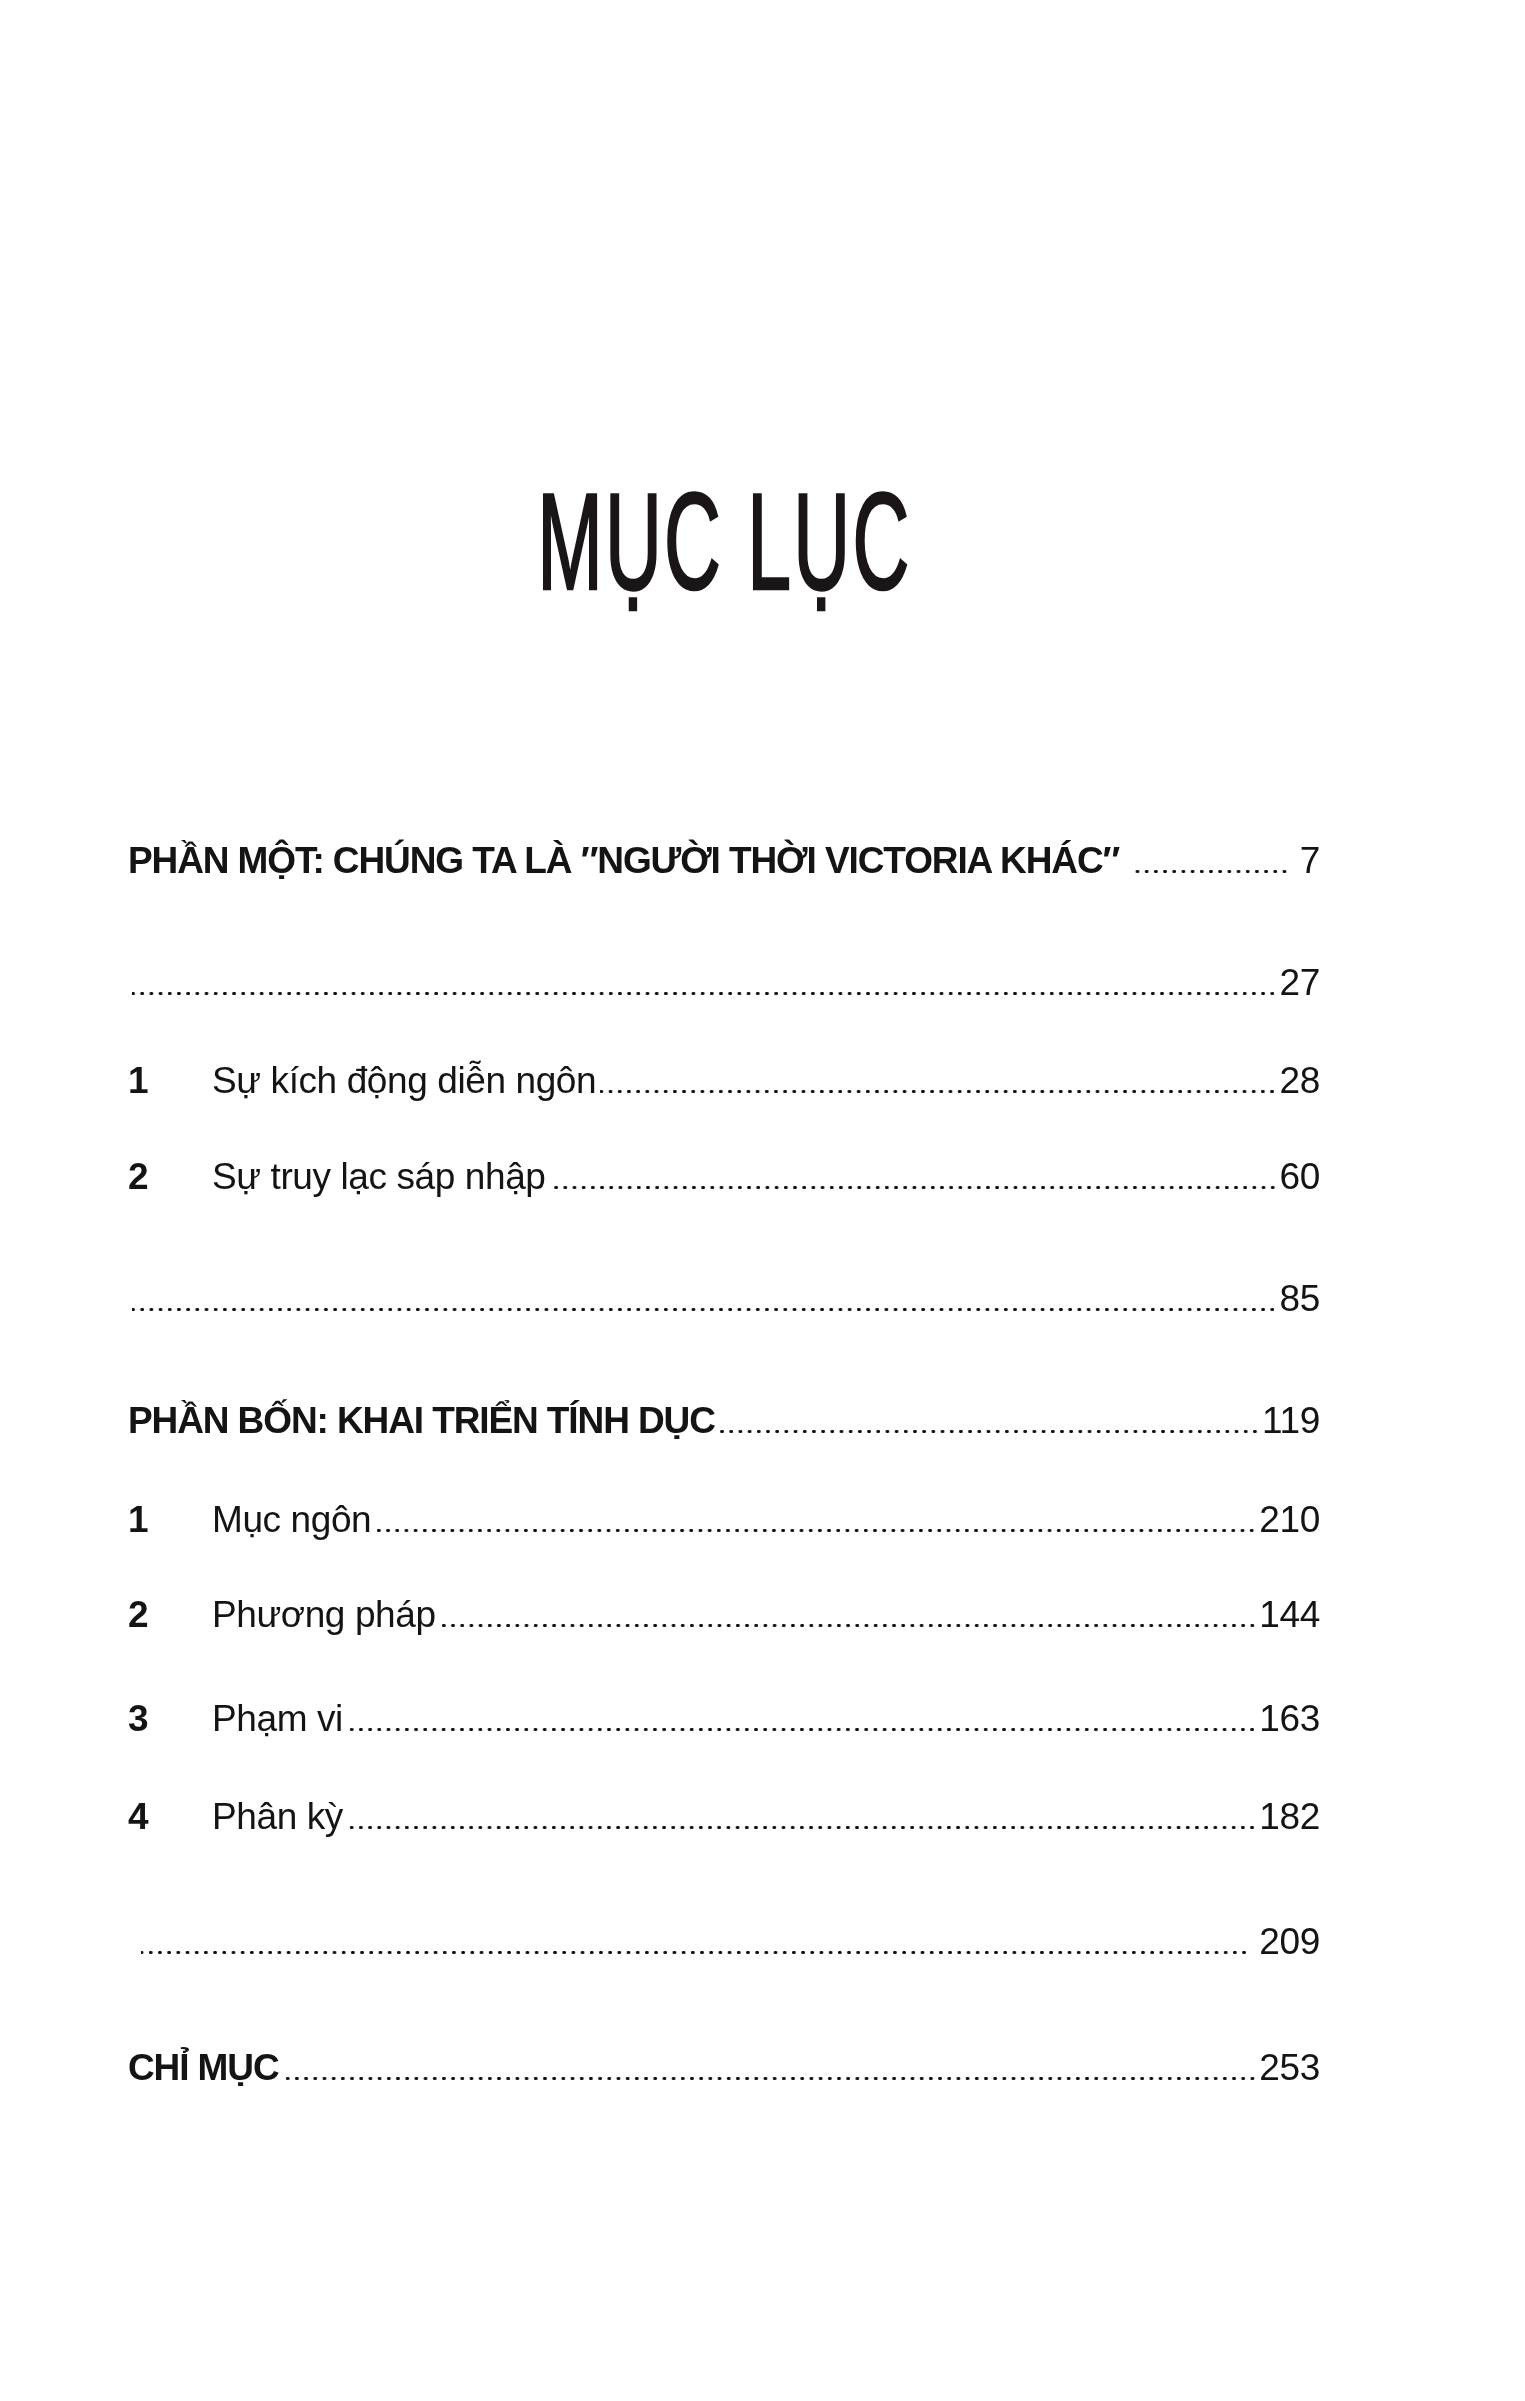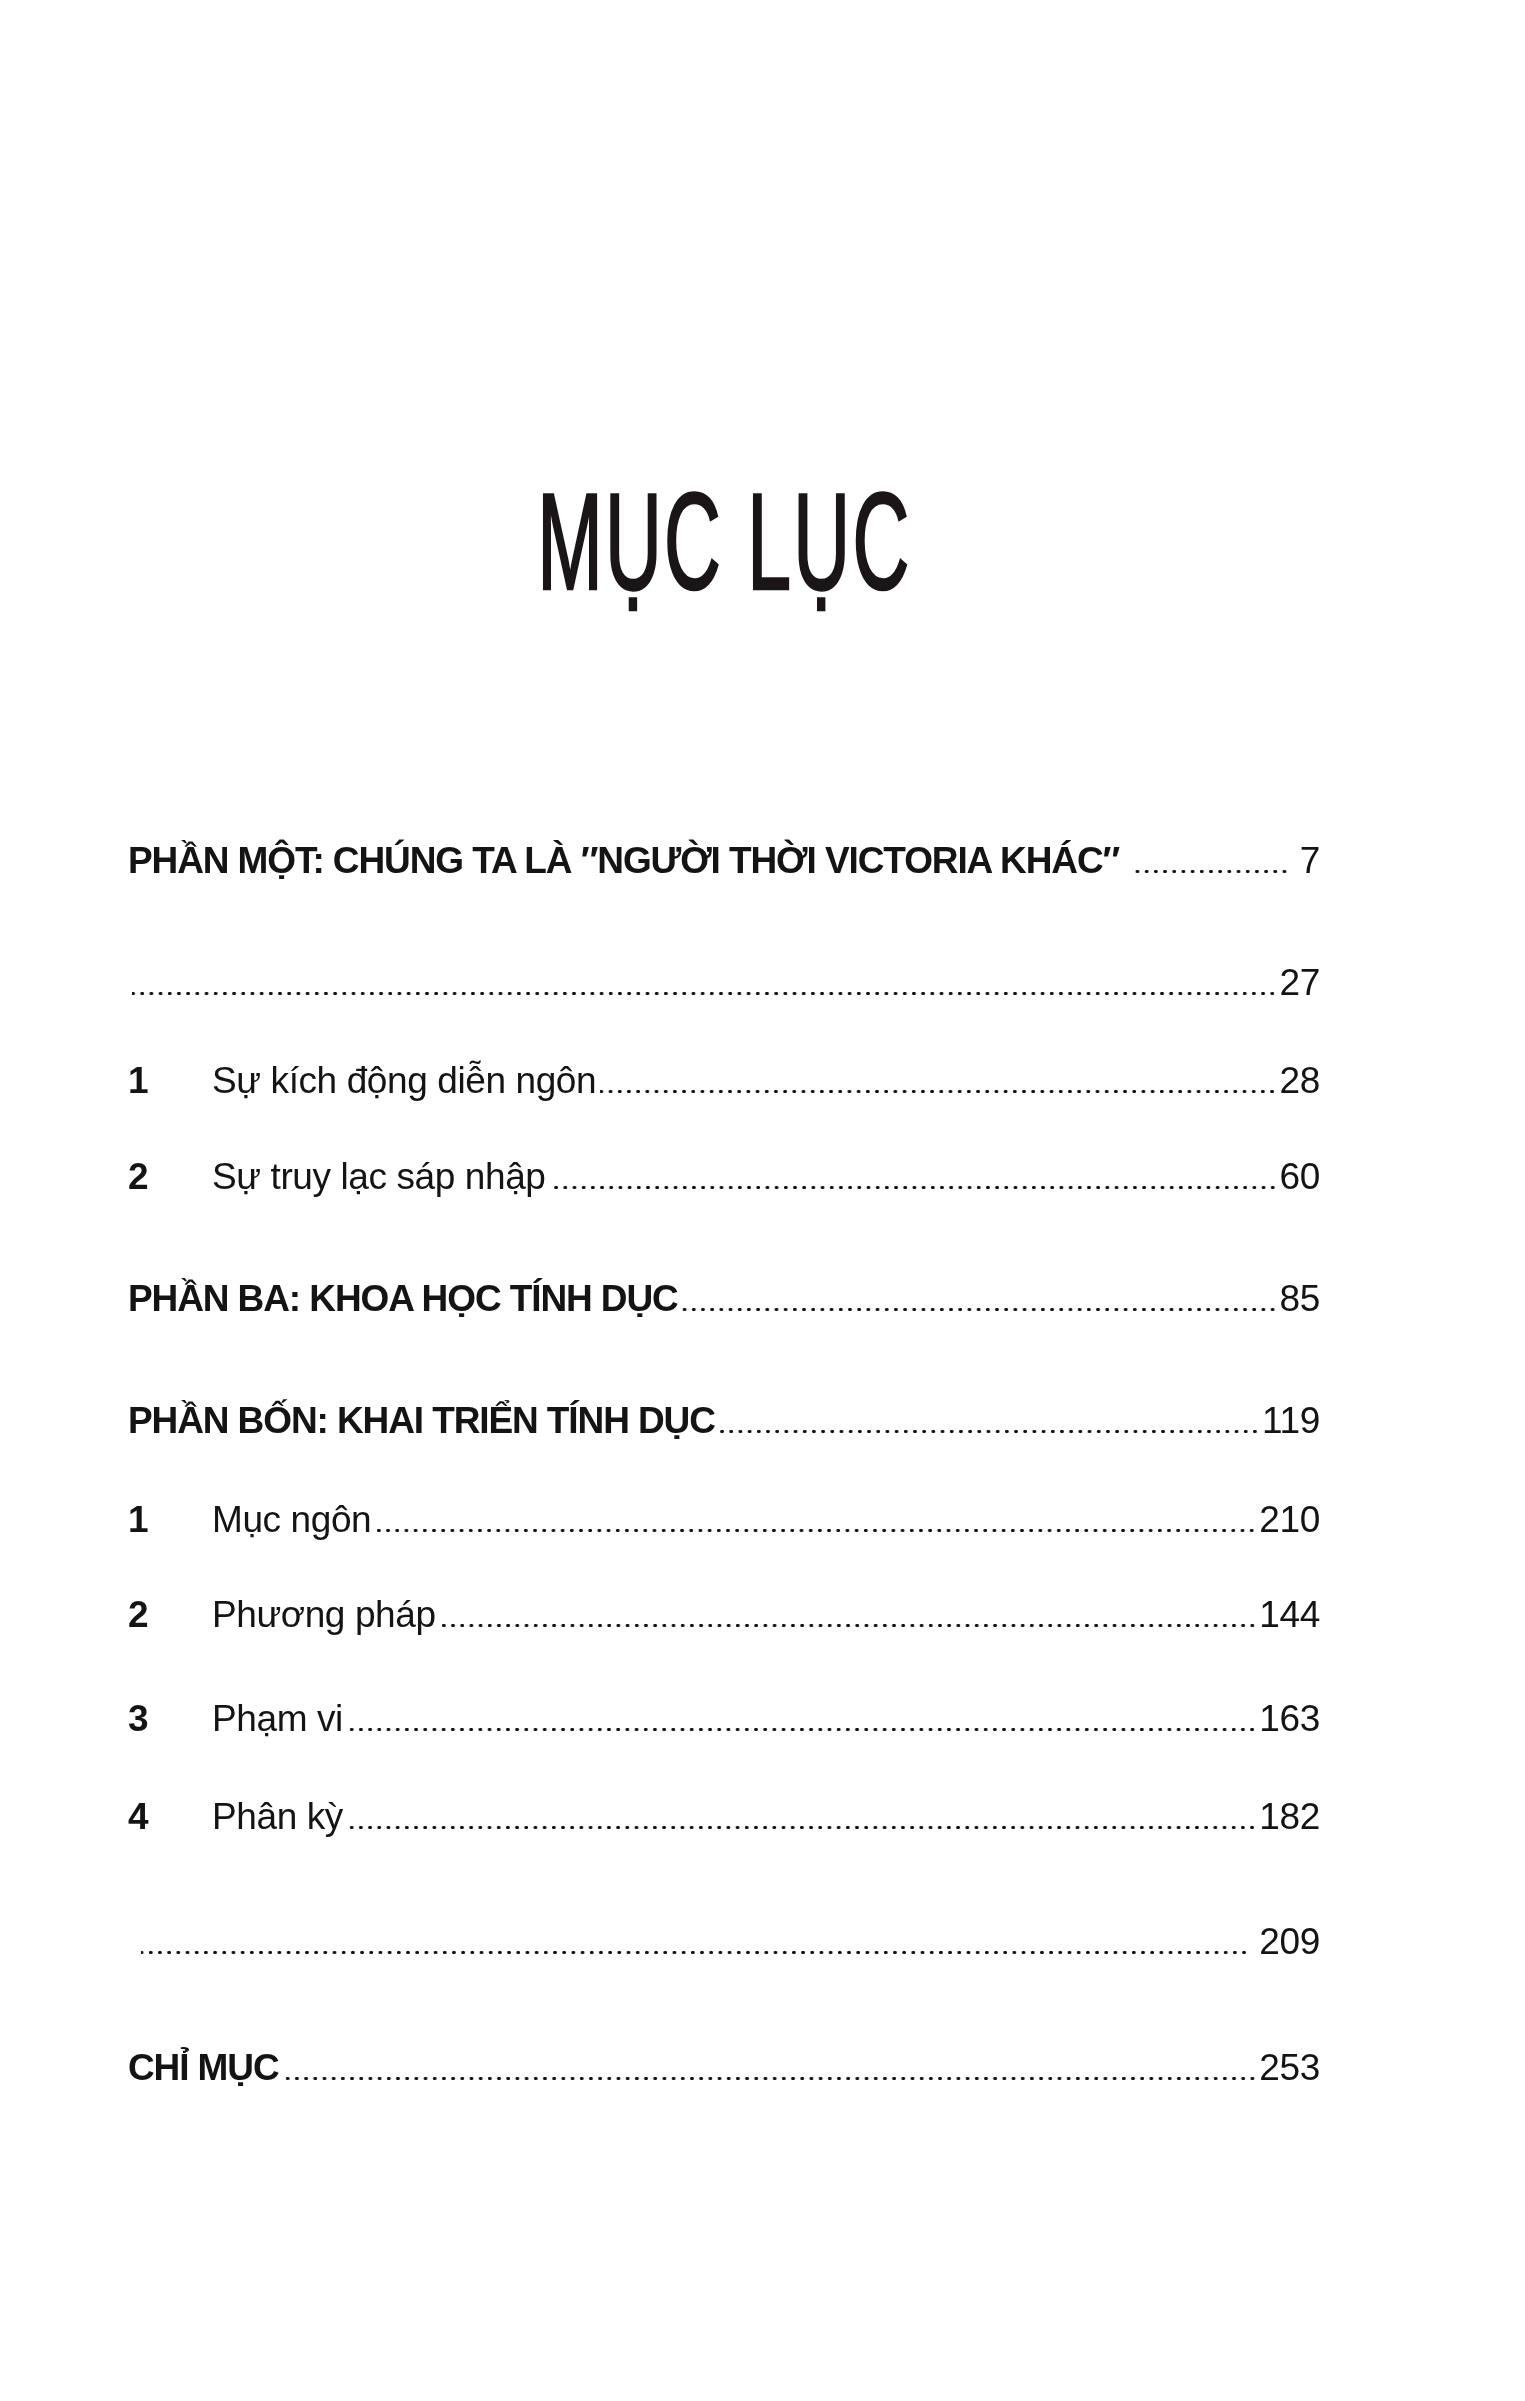--- a/index.html
+++ b/index.html
@@ -65,21 +65,20 @@
 </div>
 
 <div class="toc-row chapter" style="top:1158px">
   <span class="entry-num">2</span>
   <span class="entry-label">Sự truy lạc sáp nhập</span>
   <span class="leader"></span>
   <span class="page-num">60</span>
 </div>
 
 <div class="toc-row part" style="top:1280px">
-  <span class="entry-label">PHẦN BA: KHOA HỌC TÍNH DỤC</span>
   <span class="leader"></span>
   <span class="page-num">85</span>
 </div>
 
 <div class="toc-row part" style="top:1402px">
   <span class="entry-label">PHẦN BỐN: KHAI TRIỂN TÍNH DỤC</span>
   <span class="leader"></span>
   <span class="page-num">119</span>
 </div>
 

